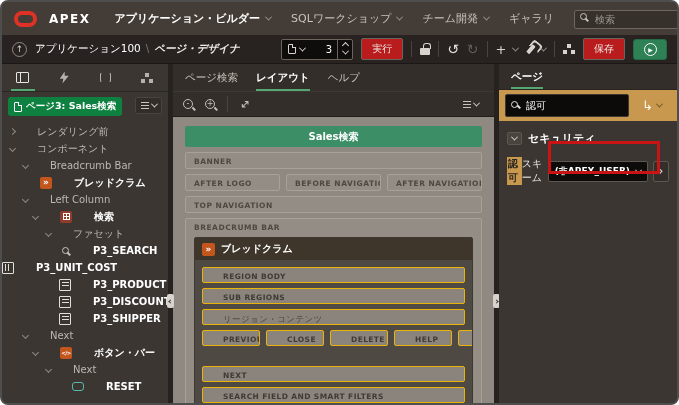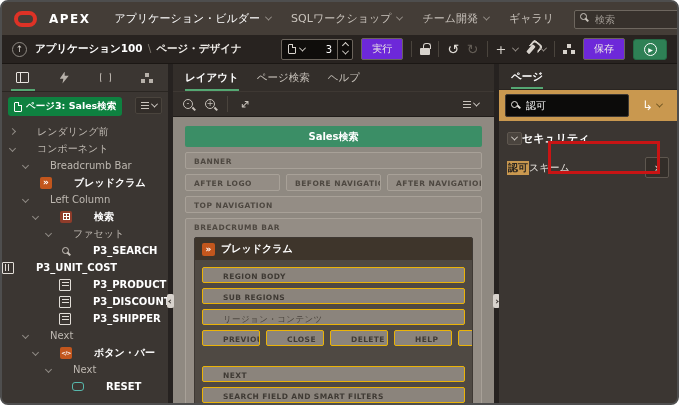--- a/index.html
+++ b/index.html
@@ -5,47 +5,47 @@
   * { box-sizing:border-box; margin:0; padding:0; font-family:"DejaVu Sans","Liberation Sans",sans-serif; }
   html,body { width:679px; height:405px; background:#fff; }
   .app { position:relative; width:679px; height:405px; border:2px solid #4E4E4E; border-radius:8px; overflow:hidden; background:#3C3733; }
 
   
   .topbar { height:33px; background:#443D37; display:flex; align-items:center; padding:0 12px; gap:12px; }
   .ring { width:23px; height:16px; border:4px solid #DE3226; border-radius:8px; flex:none; }
   .logo-text { color:#fff; font-weight:bold; font-size:12px; letter-spacing:1.5px; }
   .nav { display:flex; align-items:center; gap:20px; margin-left:12px; }
   .nav-item { display:flex; align-items:center; gap:6px; color:#C9C3BC; font-size:11px; white-space:nowrap; }
-  .nav-item.active { color:#fff; font-weight:normal; }
+  .nav-item.active { color:#fff; font-weight:bold; }
   .chev { width:5px; height:5px; border-right:1.5px solid #9B958E; border-bottom:1.5px solid #9B958E; transform:rotate(45deg) translate(-1px,-1px); display:inline-block; flex:none; }
   .chev.gold { border-color:#6B5320; }
   .chev.lt { border-color:#D8D3CD; }
   .search-wrap { position:relative; margin-left:8px; }
   .search-wrap input { width:118px; height:19px; background:#37312C; border:1px solid #6E675F; border-radius:2px; color:#E6E2DD; font-size:10px; padding:0 4px 0 20px; outline:none; }
   .search-wrap input::placeholder { color:#A39D96; }
   .mag { width:7px; height:7px; border:1.5px solid #C9C3BC; border-radius:50%; position:relative; display:inline-block; }
   .mag::after { content:''; position:absolute; width:4px; height:1.5px; background:#C9C3BC; transform:rotate(45deg); right:-3.5px; bottom:-1px; }
   .search-wrap .mag { position:absolute; left:6px; top:5px; }
 
   
   .toolbar { height:29px; background:#282320; display:flex; align-items:center; padding:0 10px; gap:8px; border-bottom:1px solid #1B1714; }
   .up-circle { width:15px; height:15px; border:1px solid #8F8A84; border-radius:50%; color:#D8D3CD; font-size:9px; display:flex; align-items:center; justify-content:center; flex:none; }
   .bc-text { font-size:10.5px; white-space:nowrap; }
-  .bc-app { font-weight:bold; color:#fff;margin-top:8px; }
+  .bc-app { font-weight:normal; color:#fff;margin-top:8px; }
   .bc-sep { color:#7E786F; margin:0 5px; }
-  .bc-page { color:#F0EDE9; font-weight:bold; }
+  .bc-page { color:#F0EDE9; font-weight:bold;font-style:italic; }
   .tb-right { margin-left:auto; display:flex; align-items:center; gap:8px; }
   .pagebox { display:flex; align-items:center; background:#0F0D0B; border:1px solid #6B645C; border-radius:2px; height:21px; }
   .pb-icon { padding:0 6px; display:flex; gap:4px; align-items:center; }
   .i-doc { width:8px; height:10px; border:1px solid #D8D3CD; border-radius:1px; position:relative; display:inline-block; }
   .i-doc::after { content:''; position:absolute; right:-1px; top:-1px; width:3px; height:3px; background:#0F0D0B; border-left:1px solid #D8D3CD; border-bottom:1px solid #D8D3CD; }
   .pb-num { width:26px; text-align:right; color:#fff; font-size:10px; padding-right:5px; background:transparent; border:none; outline:none; }
   .pb-spin { border-left:1px solid #6B645C; display:flex; flex-direction:column; align-items:center; justify-content:center; width:15px; gap:2px; height:100%; }
   .chev.up { transform:rotate(-135deg); }
-  .btn { background:#6d28d9; border:1px solid #6B645C; border-radius:2px; color:#EDEAE5; font-size:10px; padding:3px 10px; white-space:nowrap;text-align:right; }
+  .btn { background:#b91c1c; border:1px solid #6B645C; border-radius:2px; color:#EDEAE5; font-size:10px; padding:3px 10px; white-space:nowrap;text-align:right; }
   .vsep { width:1px; height:16px; background:#4A443D; flex:none; }
   .i-lock { width:10px; height:7px; background:#D8D3CD; border-radius:1px; position:relative; margin-top:5px; }
   .i-lock::before { content:''; position:absolute; left:3px; top:-5px; width:6px; height:5px; border:1.5px solid #D8D3CD; border-bottom:none; border-radius:3px 3px 0 0; }
   .i-undo { color:#E2DED8; font-size:14px; line-height:1; }
   .i-redo { color:#635D56; font-size:14px; line-height:1; }
   .plus { color:#D8D3CD; font-size:13px; line-height:1; }
   .i-wrench { width:3.5px; height:10px; background:#D8D3CD; border-radius:1px; transform:rotate(40deg); position:relative; margin:0 3px; }
   .i-wrench::before { content:''; position:absolute; top:-5px; left:-2.5px; width:8px; height:5px; border:2px solid #D8D3CD; border-bottom-color:transparent; border-radius:4px 4px 0 0; }
   .i-shared { width:4px; height:4px; background:#D8D3CD; box-shadow:-4px 6px 0 #D8D3CD, 4px 6px 0 #D8D3CD; margin:2px 4px 8px; }
   .playbtn { width:34px; height:21px; background:#2E8055; border:1px solid #256B46; border-radius:3px; display:flex; align-items:center; justify-content:center; }
@@ -123,21 +123,21 @@
 
   
   .right { width:178px; background:#3B3632; position:relative; flex:none; display:flex; flex-direction:column; }
   .rtabs { height:26px; background:#332E2A; display:flex; align-items:stretch; padding:0 12px; border-bottom:1px solid #2A2521; }
   .goldbar { height:31px; background:#C9984F; display:flex; align-items:center; padding:4px 6px; gap:4px; }
   .gold-input { position:relative; flex:1; }
   .gold-input input { width:100%; height:23px; background:#0C0B0A; border:1px solid #3E3833; border-radius:2px; color:#fff; font-size:10px; padding:0 4px 0 20px; outline:none; }
   .gold-input .mag { position:absolute; left:6px; top:7px; border-color:#E6E2DD; }
   .gold-input .mag::after { background:#E6E2DD; }
   .goto { display:flex; align-items:center; gap:4px; justify-content:center; width:38px; color:#FCF8F2; font-size:13px; line-height:1; }
-  .rsec { display:flex; align-items:center; gap:0; padding:10px 8px 6px; }
+  .rsec { display:flex; align-items:center; gap:6px; padding:10px 8px 6px; }
   .collbox { width:15px; height:13px; background:#4A443E; border:1px solid #5E574F; border-radius:2px; display:flex; align-items:center; justify-content:center; }
   .rsec-title { color:#fff; font-weight:bold; font-size:11px; }
   .frow { display:flex; align-items:center; padding:5px 8px; position:relative; z-index:1; }
   .hl { background:#C9984F; color:#2B2620; font-size:10px; font-weight:bold; padding:0 1px; }
   .flabel { color:#E8E4DF; font-size:10px; }
   .fspacer { flex:1; }
   .fselect { display:flex; align-items:center; gap:6px; background:#0D0C0B; border:1px solid #5E574F; border-radius:2px; padding:3px 6px; color:#fff; font-size:9px; font-weight:bold; white-space:nowrap; }
   .gobtn { width:24px; height:21px; background:#332E29; border:1px solid #5E574F; border-radius:2px; color:#E8E4DF; display:flex; align-items:center; justify-content:center; font-size:12px; margin-left:5px; }
   .red-annot { position:absolute; left:49px; top:77px; width:112px; height:33px; border:3px solid #C81414; z-index:3; pointer-events:none; }
 </style>
@@ -314,22 +314,22 @@
     </aside>
 
     <div class="split">
         <span class="handle">
           <span class="chev" style="transform:rotate(135deg)"></span>
         </span>
       </div>
 
     <section class="mid">
       <div class="mtabs">
+        <span class="mtab">ページ検索</span>
         <span class="mtab active">レイアウト</span>
-        <span class="mtab">ページ検索</span>
         <span class="mtab">ヘルプ</span>
       </div>
       <div class="mtools">
         <span class="i-zo">-</span>
         <span class="i-zo">+</span>
         <span class="vsep"></span>
         <span class="i-expand">↔</span>
         <span class="mspacer"></span>
         <span class="menu-btn" style="background:transparent;border:none">
             <span class="i-lines"></span>
@@ -395,19 +395,23 @@
       <div class="rsec">
         <span class="collbox">
             <span class="chev lt"></span>
           </span>
         <span class="rsec-title">セキュリティ</span>
       </div>
       <div class="frow">
         <span class="hl">認可</span>
         <span class="flabel">スキーム</span>
         <span class="fspacer"></span>
+        <span class="fselect">
+            <span>(非APEX_USER)</span>
+            <span class="chev lt"></span>
+          </span>
         <span class="gobtn">›</span>
       </div>
       <div class="red-annot"></div>
     </aside>
 
   </div>
 </div>
 
 </body></html>

